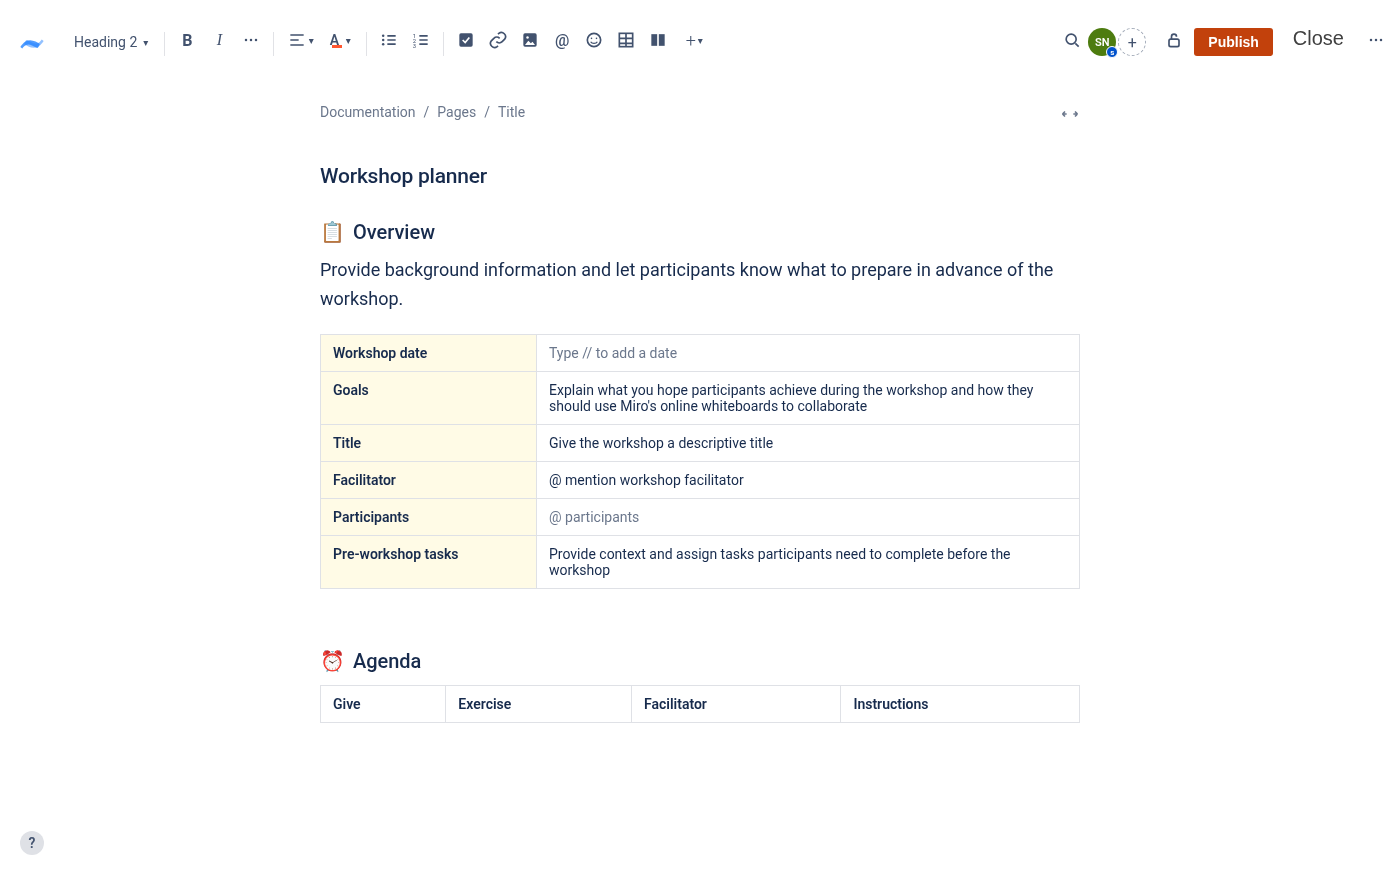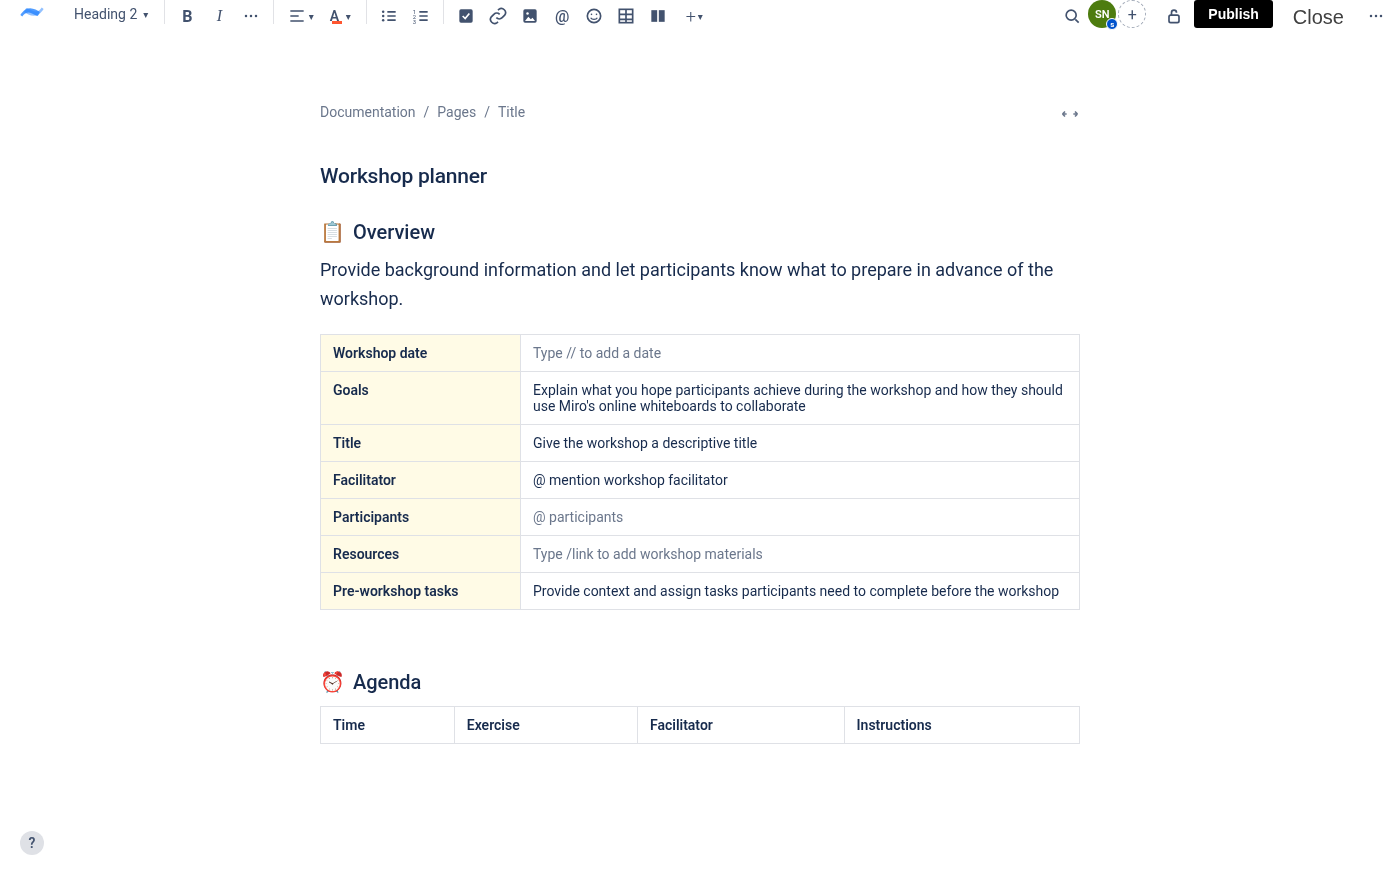--- a/index.html
+++ b/index.html
@@ -10,21 +10,21 @@
   background: #fff;
   width: 1400px;
   height: 875px;
   overflow: hidden;
   position: relative;
 }
 
 
 .toolbar {
   display: flex;
-  align-items: flex-start;
+  align-items: flex-end;
   height: 56px;
   padding: 0 8px;
   gap: 0;
 }
 .logo {
   width: 24px; height: 24px;
   margin: 0 20px 0 12px;
   display: flex; align-items: center; justify-content: center;
 }
 .block-select {
@@ -60,21 +60,21 @@
   display: flex; align-items: center; justify-content: center;
   border: 1px solid #fff;
 }
 .circle-btn {
   width: 28px; height: 28px; border-radius: 50%;
   border: 1px dashed #A5ADBA; color: #42526E;
   display: flex; align-items: center; justify-content: center;
   margin-right: 12px; cursor: pointer; font-size: 16px; background: #fff;
 }
 .btn-primary {
-  background: #000000; color: #fff; border: none;
+  background: #c2410c; color: #fff; border: none;
   padding: 6px 14px; border-radius: 3px; font-weight: 600; font-size: 14px;
   cursor: pointer; margin: 0 4px;
 }
 .btn-subtle {
   background: none; color: #404040; border: none;
   padding: 6px 12px; border-radius: 3px; font-size: 20px; cursor: pointer; margin: 0 4px;
 }
 
 
 .page {
@@ -105,21 +105,21 @@
 }
 table.overview {
   width: 100%; border-collapse: collapse; margin-bottom: 60px;
   border: 1px solid #DFE1E6;
 }
 table.overview th, table.overview td {
   border: 1px solid #DFE1E6; padding: 10px 12px; text-align: left;
   font-size: 14px; vertical-align: top;
 }
 table.overview th {
-  background: #FFFBE6; font-weight: 600; width: 200px; color: #172B4D;
+  background: #FFFBE6; font-weight: 600; width: 216px; color: #172B4D;
 }
 table.overview td { color: #172B4D; }
 table.overview td.placeholder { color: #6B778C; }
 
 table.agenda {
   width: 100%; border-collapse: collapse;
   border: 1px solid #DFE1E6;
 }
 table.agenda th {
   background: #fff; font-weight: 600; padding: 10px 12px; text-align: left;
@@ -325,39 +325,35 @@
         </tr>
         <tr>
           <th>Facilitator</th>
           <td>@ mention workshop facilitator</td>
         </tr>
         <tr>
           <th>Participants</th>
           <td class="placeholder">@ participants</td>
         </tr>
         <tr>
-          <th>Resources</th>
-          <td class="placeholder">Type /link to add workshop materials</td>
-        </tr>
-        <tr>
           <th>Pre-workshop tasks</th>
           <td>Provide context and assign tasks participants need to complete before the workshop</td>
         </tr>
       </tbody>
   </table>
 
   <h2 class="section">
     <span class="section-emoji">⏰</span>
     <span>Agenda</span>
   </h2>
 
   <table class="agenda">
     <thead>
         <tr id="agenda-head">
-          <th>Time</th>
+          <th>Give</th>
           <th>Exercise</th>
           <th>Facilitator</th>
           <th>Instructions</th>
         </tr>
       </thead>
   </table>
 </div>
 
 <div class="help-fab">?</div>
 

